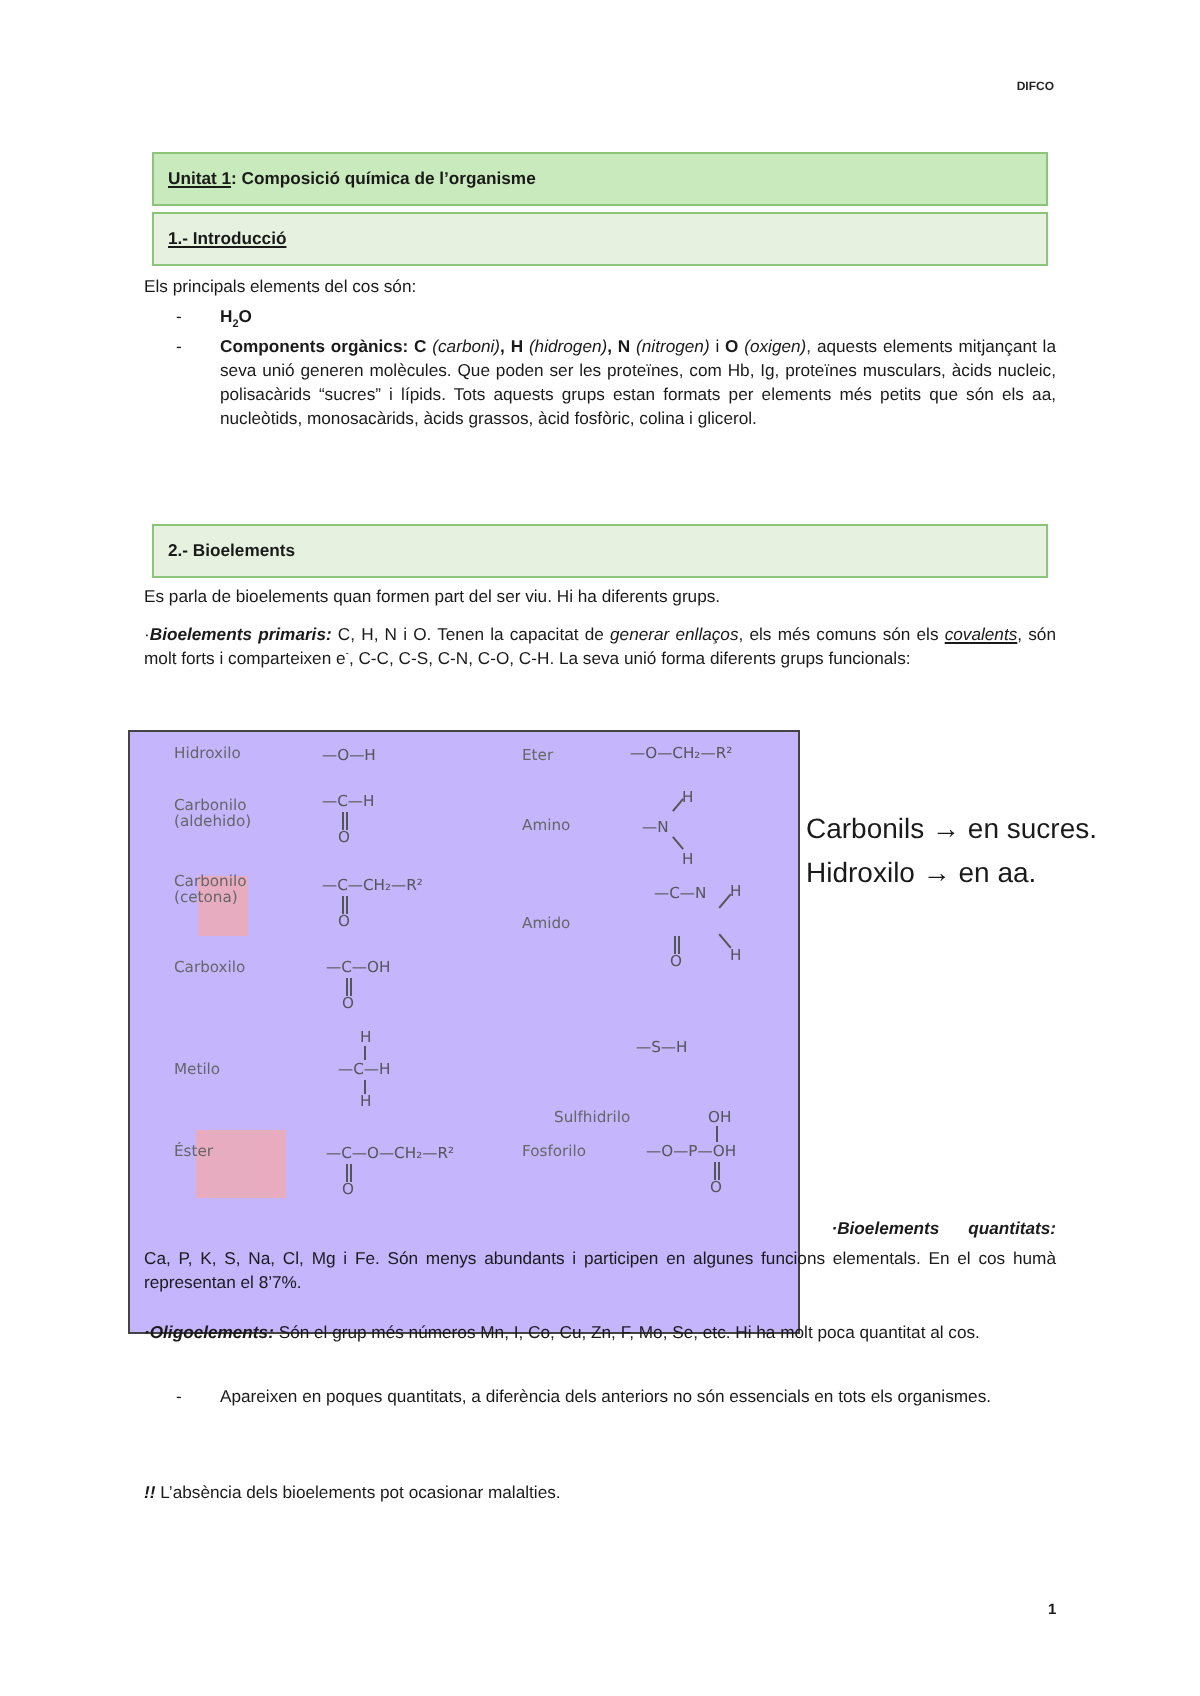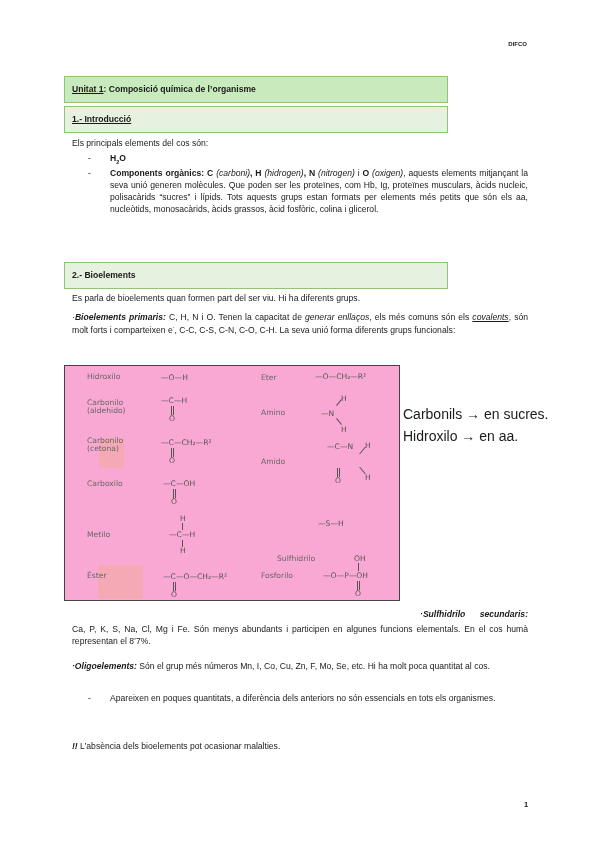--- a/index.html
+++ b/index.html
@@ -10,41 +10,41 @@
       color: #1a1a1a;
       font-size: 8.6px;
       line-height: 1.38;
       overflow: hidden;
     }
     .header-right {
       position: absolute; top: 40px; right: 73px;
       font-size: 6px; font-weight: bold; color: #222;
     }
     .hbox {
-      position: absolute; left: 64px; width: 384px; height: 27px;
+      position: absolute; left: 76px; width: 448px; height: 27px;
       border: 1.5px solid #8cc47a;
       padding: 0 7px;
       display: flex; align-items: center;
       font-weight: bold; font-size: 8.6px; text-align: right;
     }
     .hbox.dark { background: #c9eabd; }
     .hbox.light { background: #e6f2df; }
     .hbox .u { text-decoration: underline; }
     .txt { position: absolute; left: 72px; width: 456px; text-align: justify; }
     .bullet { position: absolute; left: 88px; width: 440px; display: flex; }
     .bullet .dash { width: 22px; flex-shrink: 0; }
     .bullet .body { flex: 1; text-align: justify; }
     b { font-weight: bold; }
     i { font-style: italic; }
     .sub { font-size: 5.5px; vertical-align: sub; }
 
     
     .figure {
-      position: absolute; left: 64px; top: 365px; width: 336px; height: 236px;
-      border: 1.5px solid #444; background: #f9a8d4;
+      position: absolute; left: 64px; top: 365px; width: 336px; height: 302px;
+      border: 1.5px solid #444; background: #c4b5fd;
       font-family: "DejaVu Sans", sans-serif; color: #555;
       font-size: 7.6px;
     }
     .fg { position: absolute; }
     .fg-label { position: absolute; line-height: 1.1; color: #666; }
     .fg-formula { position: absolute; color: #555; font-size: 7.6px; white-space: nowrap; }
     .pink { position: absolute; background: #f3aaaa; opacity: 0.75; }
     .side-note { position: absolute; left: 403px; font-size: 14px; }
     .pagenum { position: absolute; left: 524px; top: 800px; font-size: 7.5px; font-weight: bold; }
   </style>
@@ -156,21 +156,21 @@
     <div class="fg" style="left:293px;top:197px;width:1px;height:8px;border-left:1px solid #555;"></div>
     <div class="fg-formula" style="left:258px;top:205px;">—O—P—OH</div>
     <div class="fg" style="left:292px;top:215px;width:1px;height:9px;border-left:1px solid #555;"></div>
     <div class="fg" style="left:294px;top:215px;width:1px;height:9px;border-left:1px solid #555;"></div>
     <div class="fg-formula" style="left:290px;top:223px;">O</div>
   </div>
 
   <div class="side-note" style="top:405px;">Carbonils → en sucres.</div>
   <div class="side-note" style="top:427px;">Hidroxilo → en aa.</div>
 
-  <div class="txt" style="top:609px;text-align:right;"><b><i style="word-spacing:12px">·Sulfhidrilo secundaris:</i></b></div>
+  <div class="txt" style="top:609px;text-align:right;"><b><i style="word-spacing:12px">·Bioelements quantitats:</i></b></div>
   <div class="txt" style="top:624px;">Ca, P, K, S, Na, Cl, Mg i Fe. Són menys abundants i participen en algunes funcions elementals. En el cos humà representan el 8’7%.</div>
 
   <div class="txt" style="top:661px;"><b><i>·Oligoelements:</i></b><span> Són el grup més números Mn, I, Co, Cu, Zn, F, Mo, Se, etc. Hi ha molt poca quantitat al cos.</span></div>
 
   <div class="bullet" style="top:693px;">
     <span class="dash">-</span>
     <span class="body">Apareixen en poques quantitats, a diferència dels anteriors no són essencials en tots els organismes.</span>
   </div>
 
   <div class="txt" style="top:741px;"><b><i>!!</i></b><span> L’absència dels bioelements pot ocasionar malalties.</span></div>

